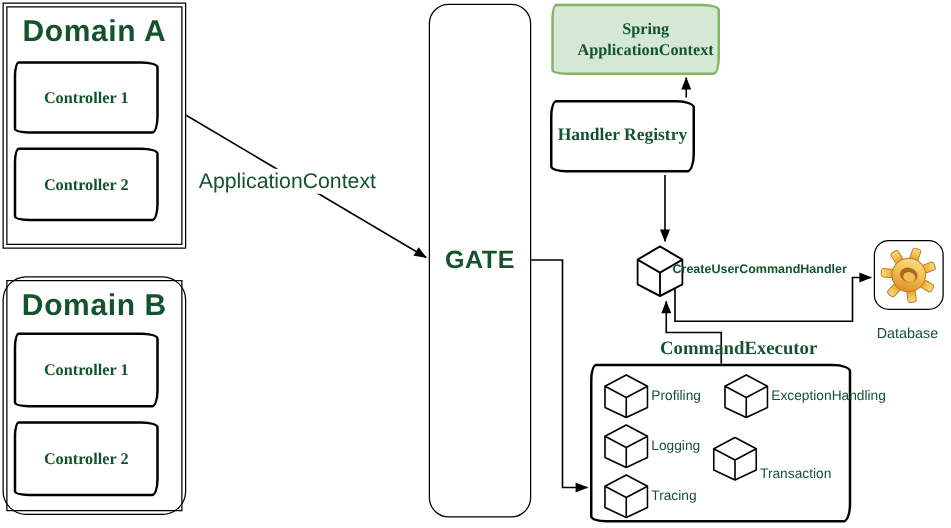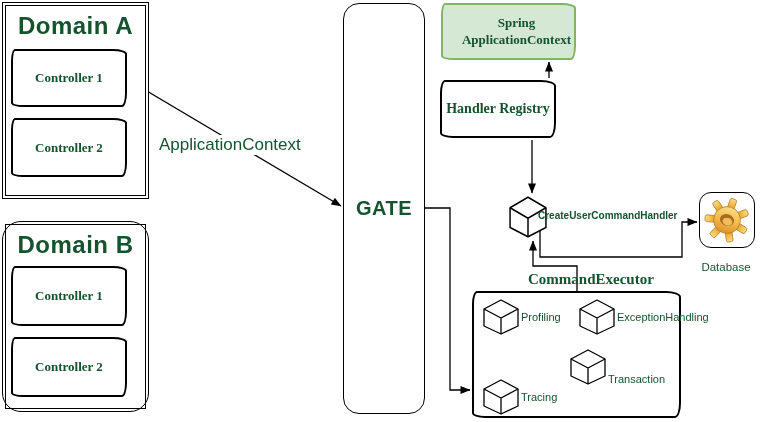--- a/index.html
+++ b/index.html
@@ -115,20 +115,27 @@
     </div>
 
     <div class="exec-item" style="left:95px;top:6px;padding-left:10px;">
       <svg width="36" height="36" viewBox="0 0 36 36">
         <path d="M18 1 L35 10 L35 27 L18 35 L1 27 L1 10 Z" fill="#fff" stroke="#000" stroke-width="1.3" stroke-linejoin="round"></path>
         <path d="M1 10 L18 19 L35 10 M18 19 L18 35" fill="none" stroke="#000" stroke-width="1.3" stroke-linejoin="round"></path>
       </svg>
       <span>ExceptionHandling</span>
     </div>
 
+    <div class="exec-item" style="left:9px;top:46px;">
+      <svg width="36" height="36" viewBox="0 0 36 36">
+        <path d="M18 1 L35 10 L35 27 L18 35 L1 27 L1 10 Z" fill="#fff" stroke="#000" stroke-width="1.3" stroke-linejoin="round"></path>
+        <path d="M1 10 L18 19 L35 10 M18 19 L18 35" fill="none" stroke="#000" stroke-width="1.3" stroke-linejoin="round"></path>
+      </svg>
+      <span>Logging</span>
+    </div>
 
     <div class="exec-item" style="left:96px;top:56px;align-items:flex-end;">
       <svg width="36" height="36" viewBox="0 0 36 36">
         <path d="M18 1 L35 10 L35 27 L18 35 L1 27 L1 10 Z" fill="#fff" stroke="#000" stroke-width="1.3" stroke-linejoin="round"></path>
         <path d="M1 10 L18 19 L35 10 M18 19 L18 35" fill="none" stroke="#000" stroke-width="1.3" stroke-linejoin="round"></path>
       </svg>
       <span>Transaction</span>
     </div>
 
     <div class="exec-item" style="left:9px;top:86px;">

